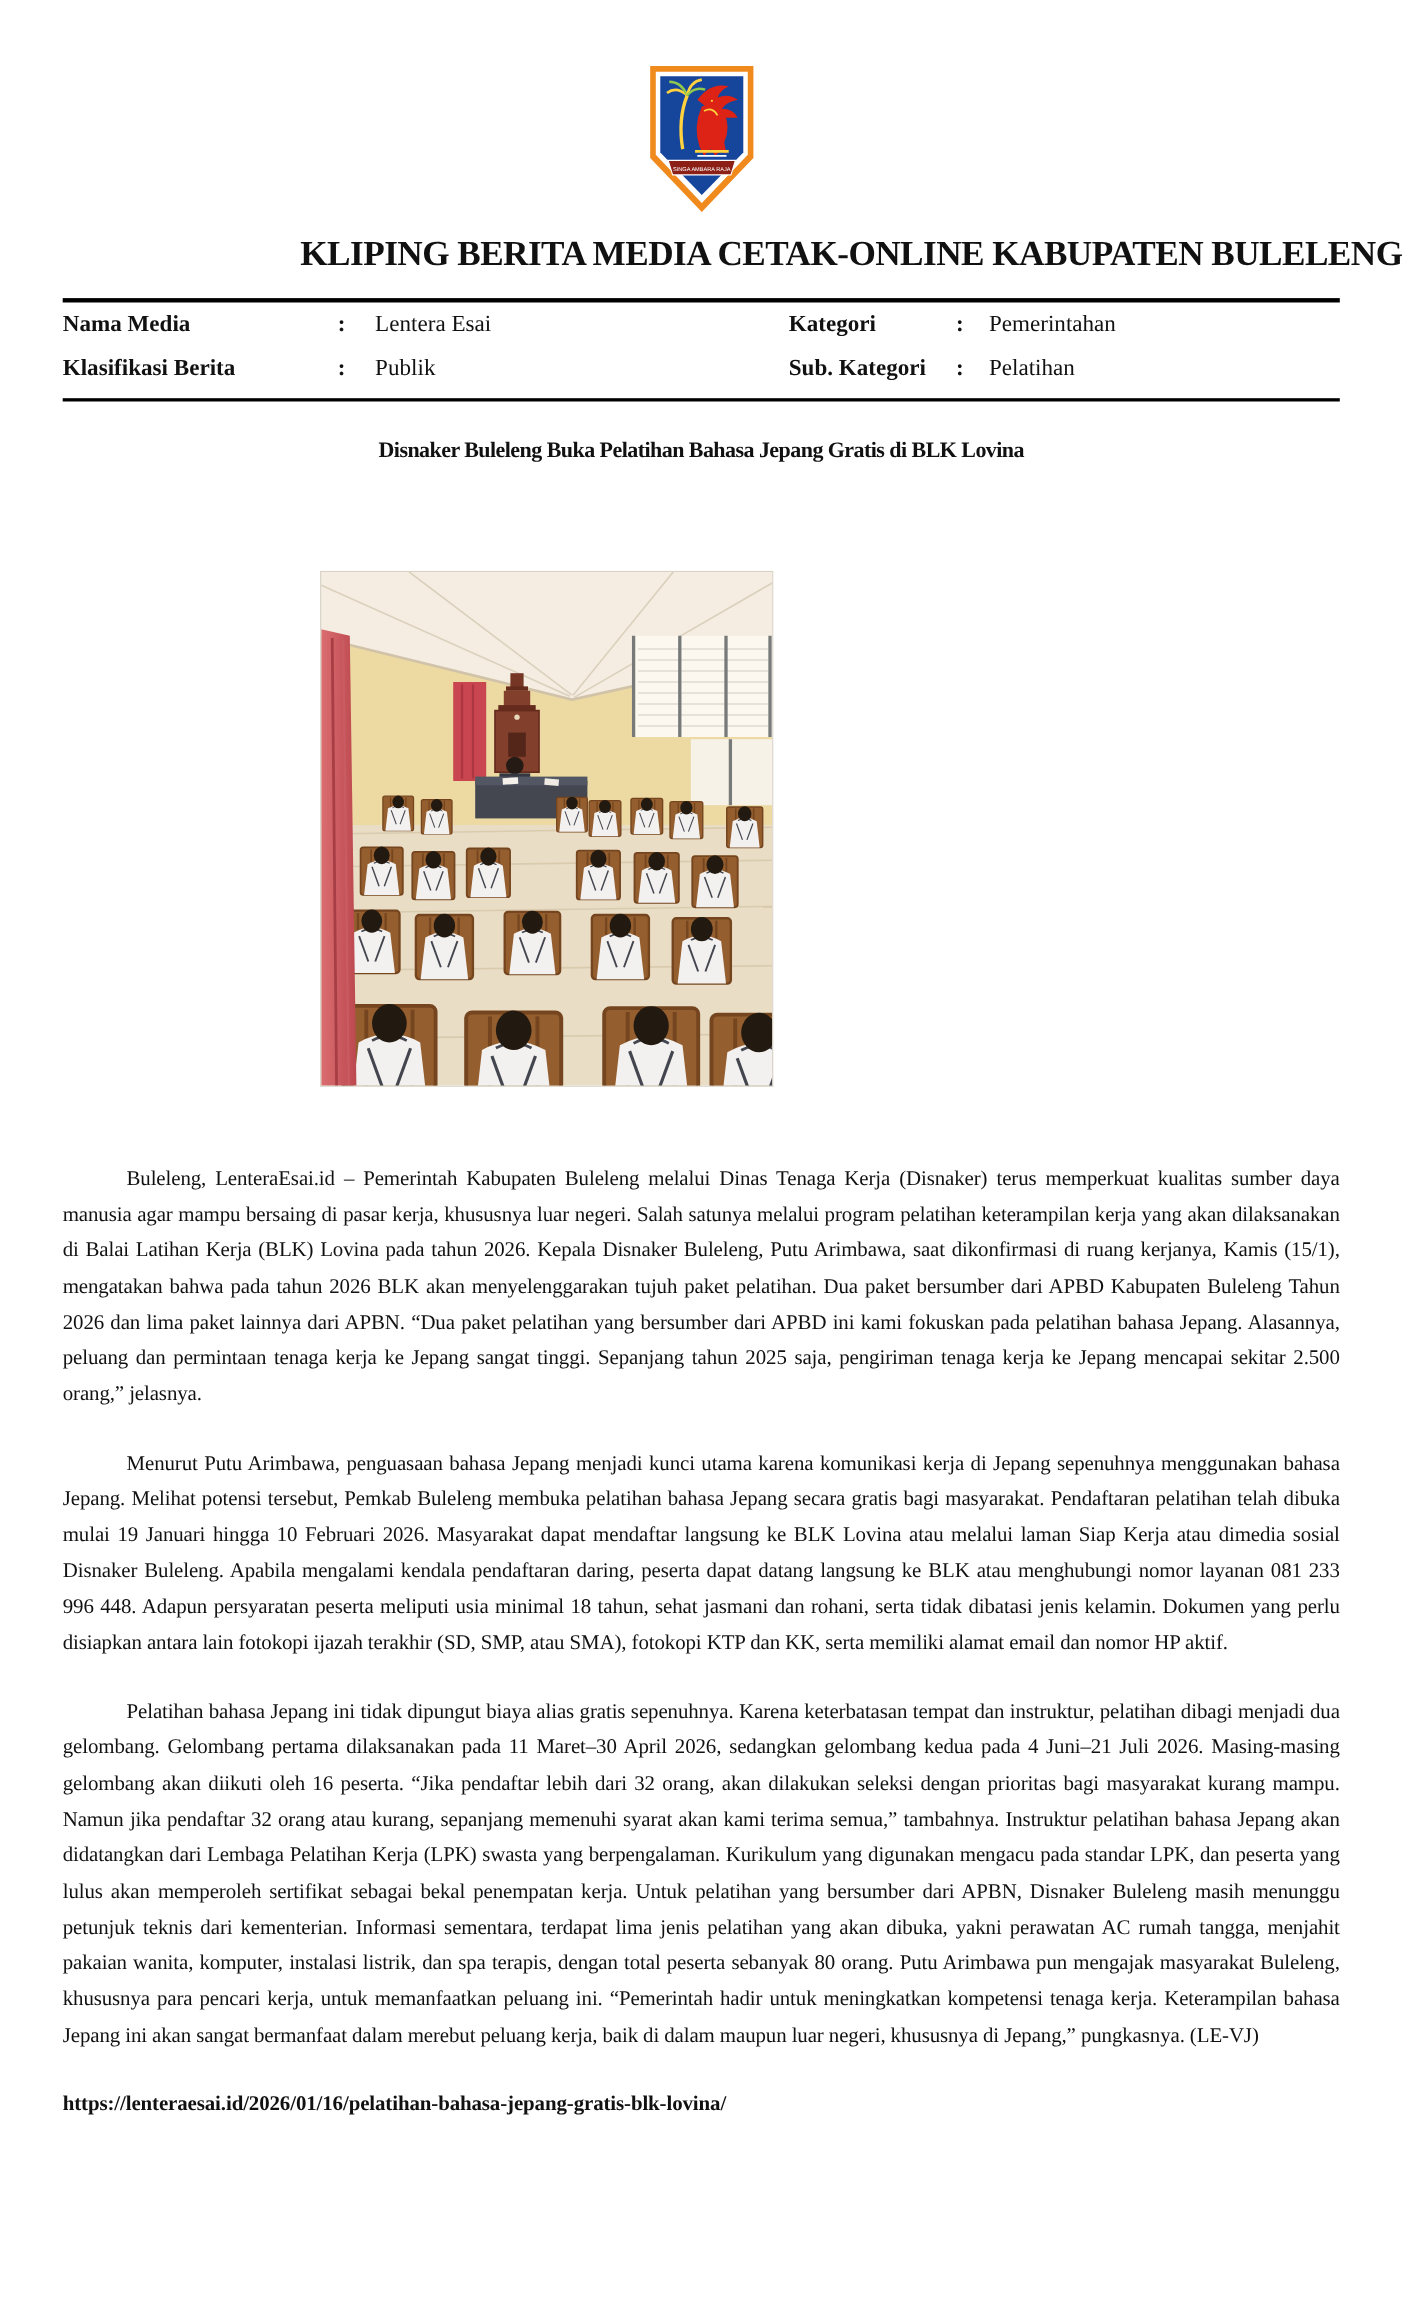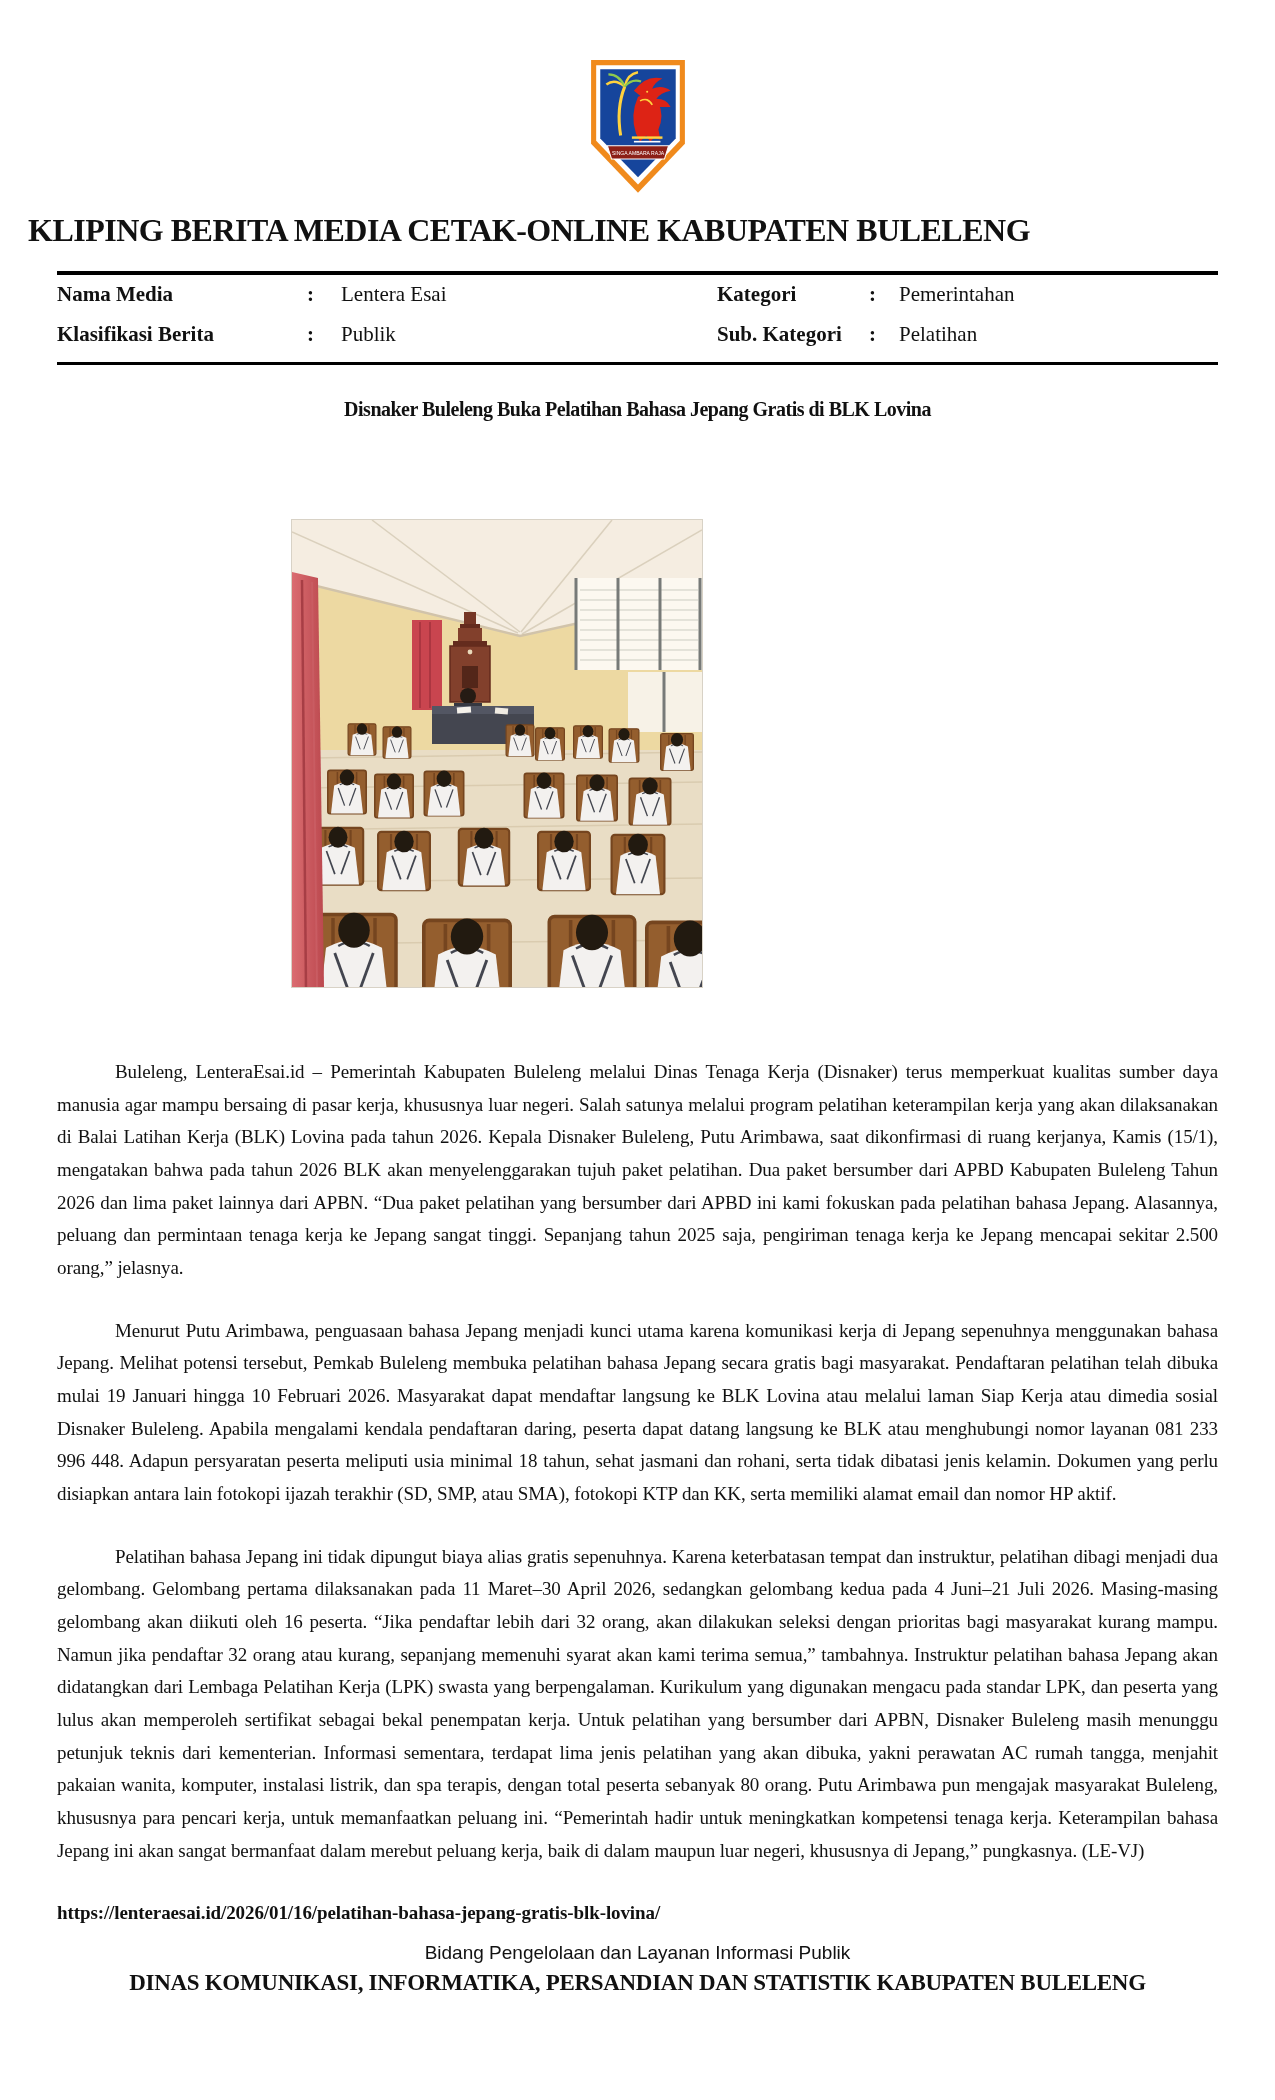--- a/index.html
+++ b/index.html
@@ -11,21 +11,21 @@
     color:#111;
     overflow:hidden;
   }
   
   .logo{
     position:absolute;top:56px;left:50%;transform:translateX(-50%);
     width:102px;height:142px;
   }
   .main-title{
     position:absolute;top:212px;left:0;right:0;
-    text-align:left;font-weight:bold;font-size:32px;
+    text-align:right;font-weight:bold;font-size:32px;
     letter-spacing:-0.5px;white-space:nowrap;padding-left:28px;
   }
   .rule{position:absolute;left:57px;right:57px;background:#000;}
   .rule-top{top:271px;height:4px;}
   .rule-mid{top:362px;height:3px;}
   
   .meta{
     position:absolute;top:282px;left:57px;width:1161px;
     font-size:21px;
   }
@@ -267,18 +267,14 @@
     </svg>
   </div>
 
   <div class="body-text">
     <p>Buleleng, LenteraEsai.id – Pemerintah Kabupaten Buleleng melalui Dinas Tenaga Kerja (Disnaker) terus memperkuat kualitas sumber daya manusia agar mampu bersaing di pasar kerja, khususnya luar negeri. Salah satunya melalui program pelatihan keterampilan kerja yang akan dilaksanakan di Balai Latihan Kerja (BLK) Lovina pada tahun 2026. Kepala Disnaker Buleleng, Putu Arimbawa, saat dikonfirmasi di ruang kerjanya, Kamis (15/1), mengatakan bahwa pada tahun 2026 BLK akan menyelenggarakan tujuh paket pelatihan. Dua paket bersumber dari APBD Kabupaten Buleleng Tahun 2026 dan lima paket lainnya dari APBN. “Dua paket pelatihan yang bersumber dari APBD ini kami fokuskan pada pelatihan bahasa Jepang. Alasannya, peluang dan permintaan tenaga kerja ke Jepang sangat tinggi. Sepanjang tahun 2025 saja, pengiriman tenaga kerja ke Jepang mencapai sekitar 2.500 orang,” jelasnya.</p>
     <p>Menurut Putu Arimbawa, penguasaan bahasa Jepang menjadi kunci utama karena komunikasi kerja di Jepang sepenuhnya menggunakan bahasa Jepang. Melihat potensi tersebut, Pemkab Buleleng membuka pelatihan bahasa Jepang secara gratis bagi masyarakat. Pendaftaran pelatihan telah dibuka mulai 19 Januari hingga 10 Februari 2026. Masyarakat dapat mendaftar langsung ke BLK Lovina atau melalui laman Siap Kerja atau dimedia sosial Disnaker Buleleng. Apabila mengalami kendala pendaftaran daring, peserta dapat datang langsung ke BLK atau menghubungi nomor layanan 081 233 996 448. Adapun persyaratan peserta meliputi usia minimal 18 tahun, sehat jasmani dan rohani, serta tidak dibatasi jenis kelamin. Dokumen yang perlu disiapkan antara lain fotokopi ijazah terakhir (SD, SMP, atau SMA), fotokopi KTP dan KK, serta memiliki alamat email dan nomor HP aktif.</p>
     <p>Pelatihan bahasa Jepang ini tidak dipungut biaya alias gratis sepenuhnya. Karena keterbatasan tempat dan instruktur, pelatihan dibagi menjadi dua gelombang. Gelombang pertama dilaksanakan pada 11 Maret–30 April 2026, sedangkan gelombang kedua pada 4 Juni–21 Juli 2026. Masing-masing gelombang akan diikuti oleh 16 peserta. “Jika pendaftar lebih dari 32 orang, akan dilakukan seleksi dengan prioritas bagi masyarakat kurang mampu. Namun jika pendaftar 32 orang atau kurang, sepanjang memenuhi syarat akan kami terima semua,” tambahnya. Instruktur pelatihan bahasa Jepang akan didatangkan dari Lembaga Pelatihan Kerja (LPK) swasta yang berpengalaman. Kurikulum yang digunakan mengacu pada standar LPK, dan peserta yang lulus akan memperoleh sertifikat sebagai bekal penempatan kerja. Untuk pelatihan yang bersumber dari APBN, Disnaker Buleleng masih menunggu petunjuk teknis dari kementerian. Informasi sementara, terdapat lima jenis pelatihan yang akan dibuka, yakni perawatan AC rumah tangga, menjahit pakaian wanita, komputer, instalasi listrik, dan spa terapis, dengan total peserta sebanyak 80 orang. Putu Arimbawa pun mengajak masyarakat Buleleng, khususnya para pencari kerja, untuk memanfaatkan peluang ini. “Pemerintah hadir untuk meningkatkan kompetensi tenaga kerja. Keterampilan bahasa Jepang ini akan sangat bermanfaat dalam merebut peluang kerja, baik di dalam maupun luar negeri, khususnya di Jepang,” pungkasnya. (LE-VJ)</p>
     <div class="source-url">https://lenteraesai.id/2026/01/16/pelatihan-bahasa-jepang-gratis-blk-lovina/</div>
   </div>
 
-  <div class="footer">
-    <div class="footer-line1">Bidang Pengelolaan dan Layanan Informasi Publik</div>
-    <div class="footer-line2">DINAS KOMUNIKASI, INFORMATIKA, PERSANDIAN DAN STATISTIK KABUPATEN BULELENG</div>
-  </div>
 
 </div>
 
 </body></html>

